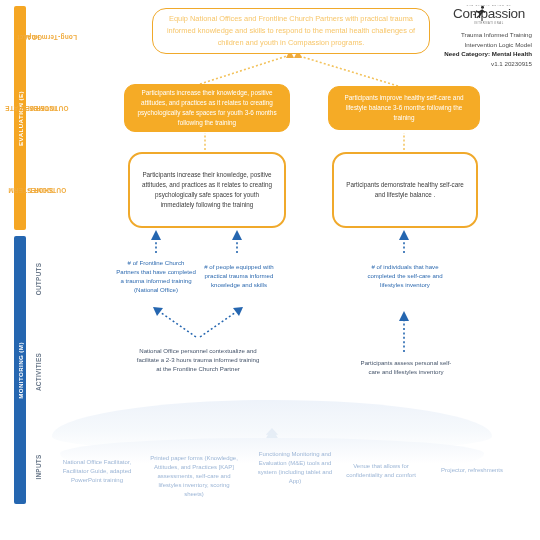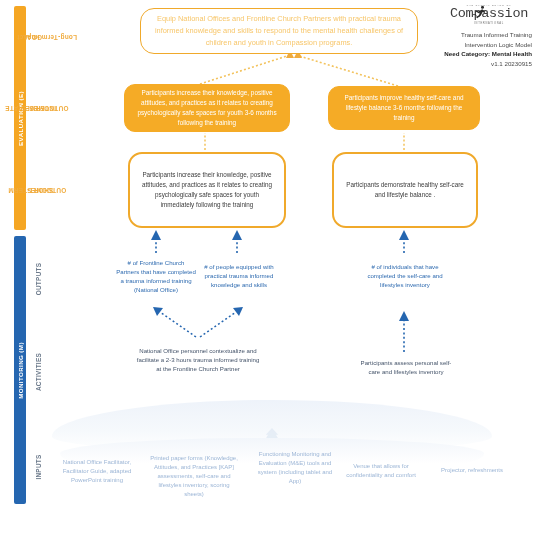--- a/index.html
+++ b/index.html
@@ -71,21 +71,21 @@
   }
   .cloud-peak{position:absolute;left:258px;top:428px;width:28px;height:18px;
     background:#e3ebf5;
     clip-path:polygon(50% 0%,72% 38%,64% 38%,88% 100%,12% 100%,36% 38%,28% 38%);
     opacity:.85;
   }
 
   
   .logo{position:absolute;right:8px;top:4px;width:86px;text-align:center;}
   .logo-word{
-    font-family:Liberation Mono, monospace;
+    font-family:Liberation Sans, sans-serif;
     font-size:13.5px;color:#3a3a3a;letter-spacing:-.3px;line-height:1;
     font-weight:normal;
   }
   .logo-sub{font-size:2.6px;color:#6a6a6a;letter-spacing:.7px;margin-top:1px;}
   .logo-top{font-size:2.4px;color:#7a7a7a;letter-spacing:.9px;}
   .logo-runner{position:absolute;right:44px;top:1px;}
   .hdr{position:absolute;right:8px;top:30px;width:112px;text-align:right;
        font-size:6.2px;color:#4a4a4a;line-height:1.55;}
   .hdr b{color:#1f1f1f;}
   svg.conn{position:absolute;left:0;top:0;width:540px;height:540px;pointer-events:none;}
@@ -191,21 +191,21 @@
       <path d="M200 337 L236 312" stroke="#2566b0" stroke-width="1.5" stroke-dasharray="2,2.4" fill="none"></path>
       <polygon points="243,307 233,308 239,316" fill="#2566b0"></polygon>
     </g>
 
     <g>
       <path d="M404 352 L404 320" stroke="#2566b0" stroke-width="1.6" stroke-dasharray="2,2.4" fill="none"></path>
       <polygon points="404,311 399,321 409,321" fill="#2566b0"></polygon>
     </g>
   </svg>
 
-  <div class="box box-goal" style="left:140px;top:8px;width:278px;height:46px;">
+  <div class="box box-goal" style="left:152px;top:8px;width:278px;height:46px;">
     <div>Equip National Offices and Frontline Church Partners with practical trauma informed  knowledge and skills to respond to the mental health challenges of children and youth in Compassion programs.</div>
   </div>
 
   <div class="box box-inter" style="left:124px;top:84px;width:166px;height:48px;">
     <div>Participants increase their knowledge, positive attitudes, and practices as it relates to creating psychologically safe spaces for youth 3-6 months following the training</div>
   </div>
   <div class="box box-inter" style="left:328px;top:86px;width:152px;height:44px;">
     <div>Participants improve healthy self-care and lifestyle balance 3-6 months following the training</div>
   </div>
 

